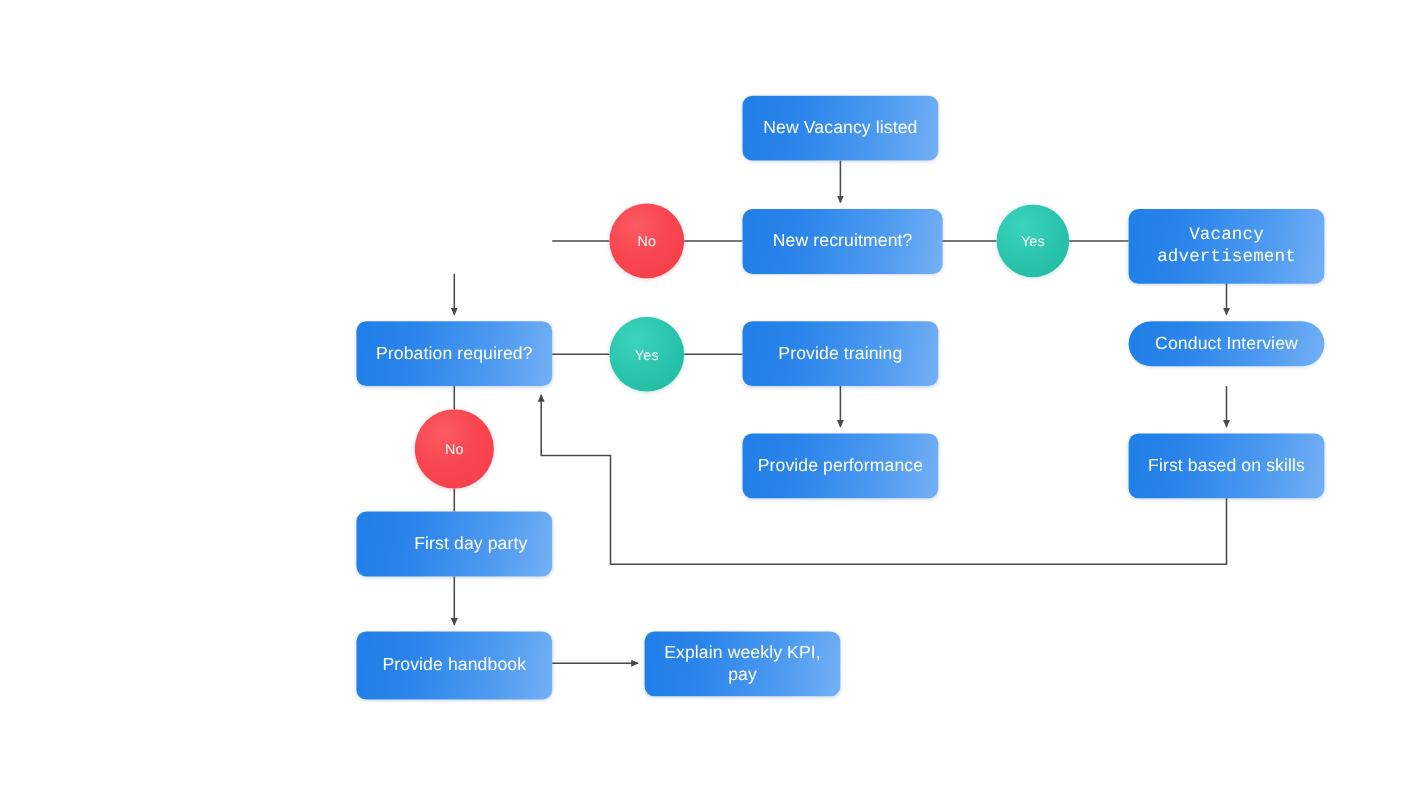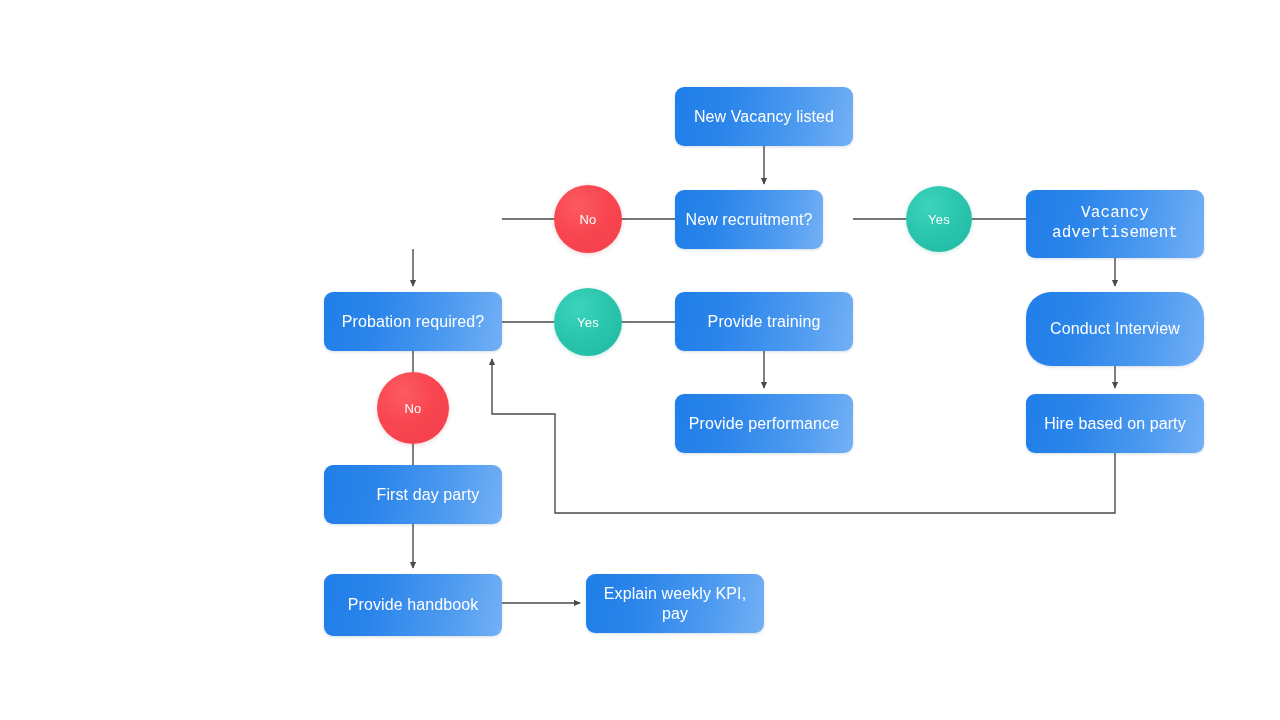--- a/index.html
+++ b/index.html
@@ -134,47 +134,47 @@
 
       <path d="M1115,453 L1115,513 L555,513 L555,414 L492,414 L492,359" marker-end="url(#arrowhead)"></path>
     </g>
   </svg>
 
   <div class="node" style="left:675px; top:87px; width:178px; height:59px;">
     <span>New Vacancy listed</span>
   </div>
 
 
-  <div class="node" style="left:675px; top:190px; width:148px; height:59px;">
+  <div class="node" style="left:675px; top:190px; width:182px; height:59px;">
     <span>New recruitment?</span>
   </div>
 
   <div class="node" style="left:1026px; top:190px; width:178px; height:68px;font-family:Liberation Mono, monospace;">
     <span>Vacancy
 advertisement</span>
   </div>
 
   <div class="node" style="left:324px; top:292px; width:178px; height:59px;">
     <span>Probation required?</span>
   </div>
 
   <div class="node" style="left:675px; top:292px; width:178px; height:59px;">
     <span>Provide training</span>
   </div>
 
-  <div class="node" style="left:1026px; top:292px; width:178px; height:74px;border-radius:25px;">
+  <div class="node" style="left:1026px; top:292px; width:178px; height:41px;border-radius:25px;">
     <span>Conduct Interview</span>
   </div>
 
   <div class="node" style="left:675px; top:394px; width:178px; height:59px;">
     <span>Provide performance</span>
   </div>
 
   <div class="node" style="left:1026px; top:394px; width:178px; height:59px;">
-    <span>Hire based on party</span>
+    <span>First based on skills</span>
   </div>
 
   <div class="node" style="left:324px; top:465px; width:178px; height:59px;padding-left:40px;">
     <span>First day party</span>
   </div>
 
   <div class="node" style="left:324px; top:574px; width:178px; height:62px;text-align:center;">
     <span>Provide handbook</span>
   </div>
 

